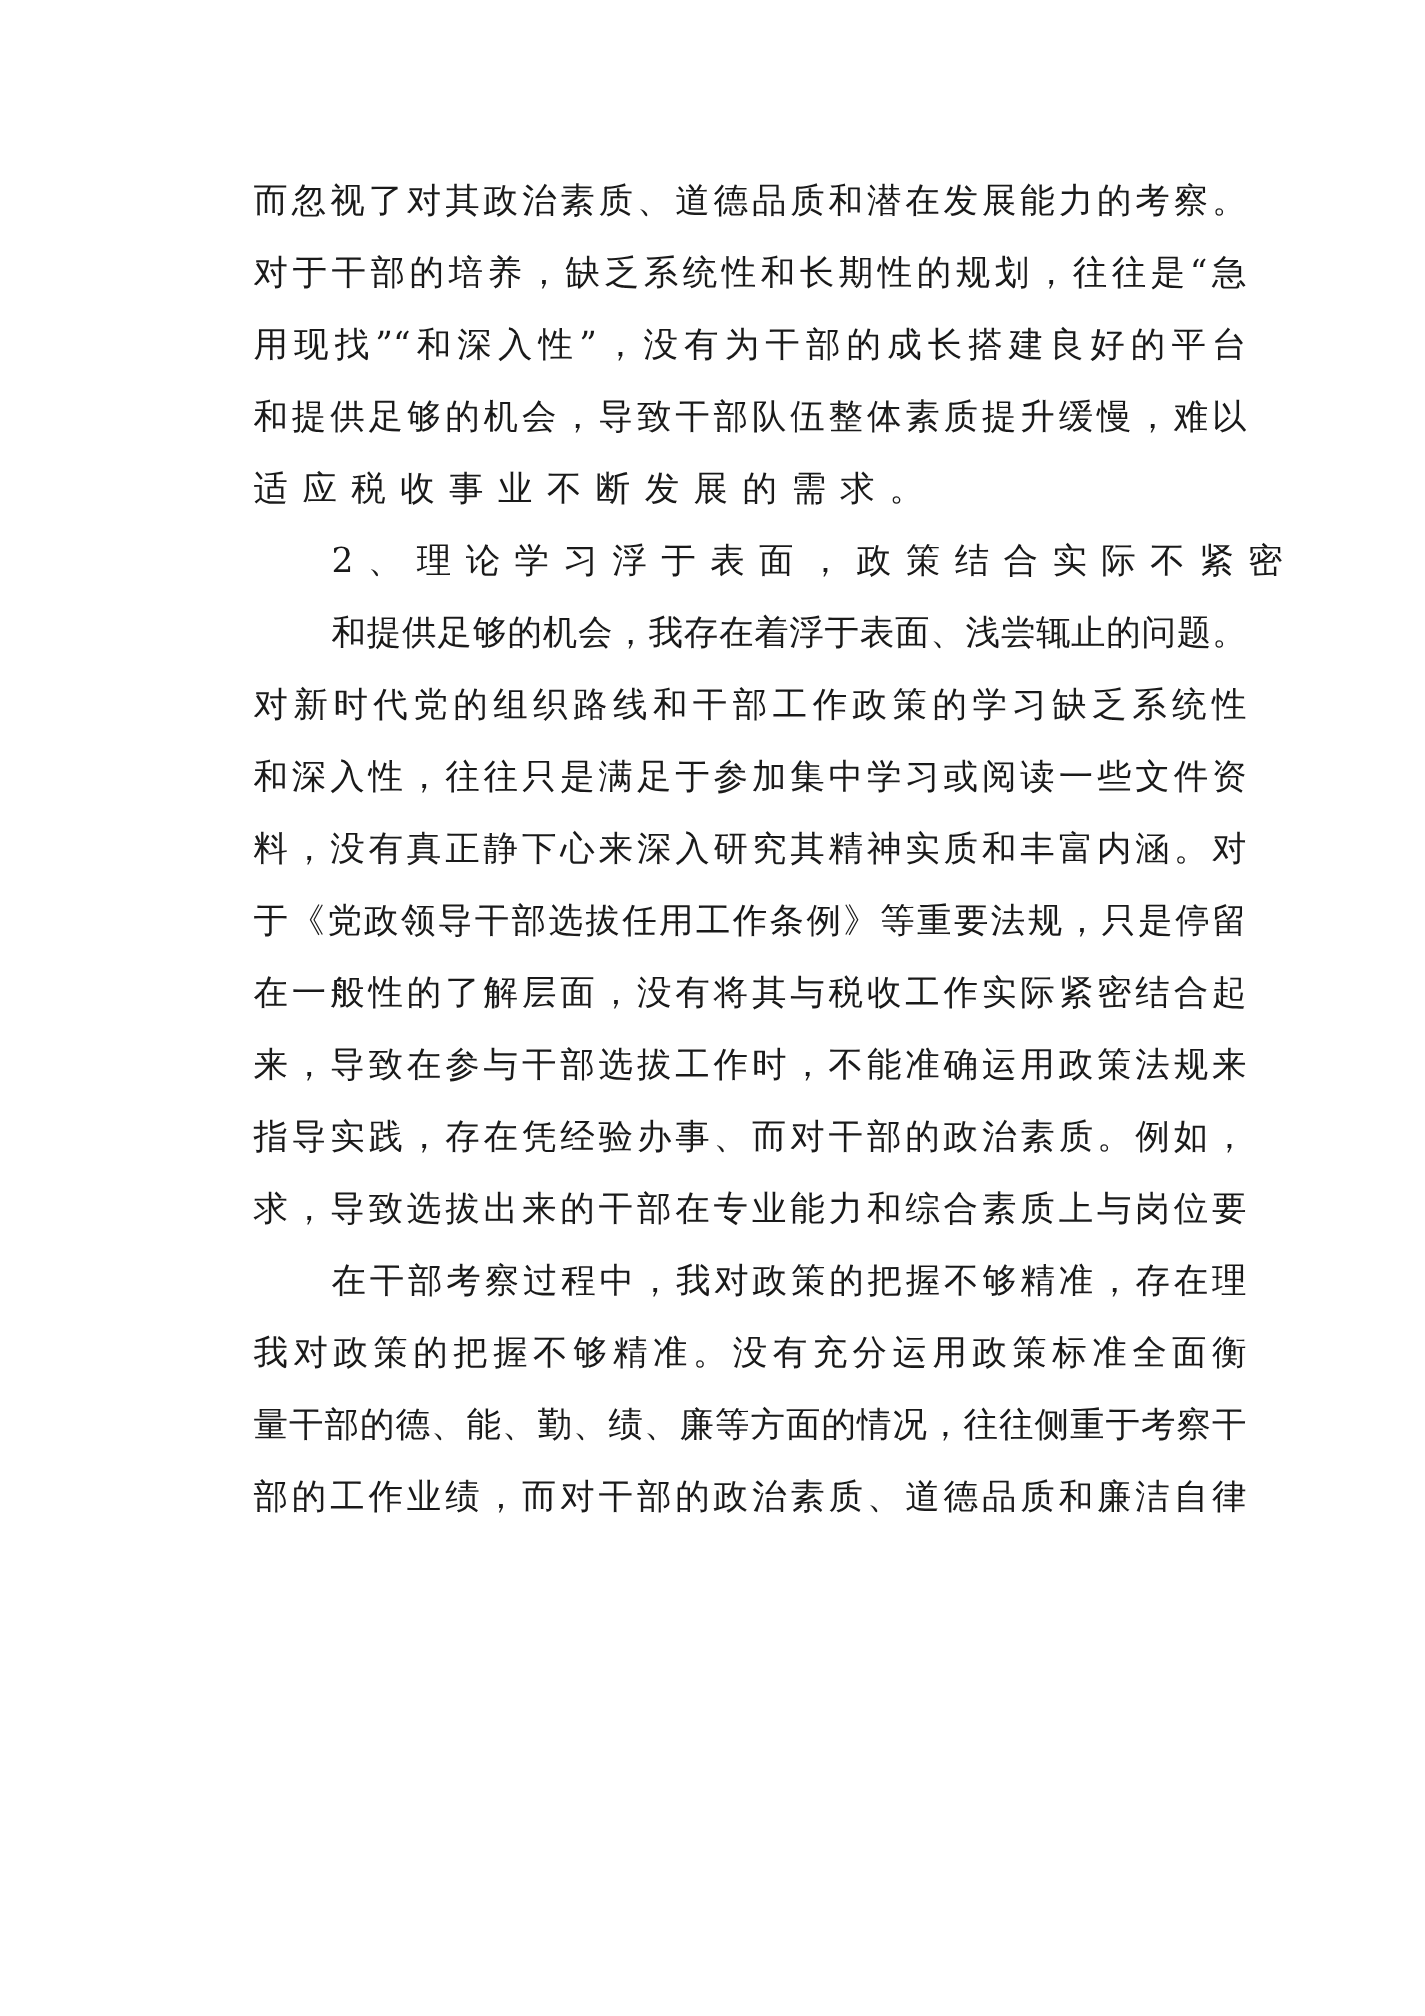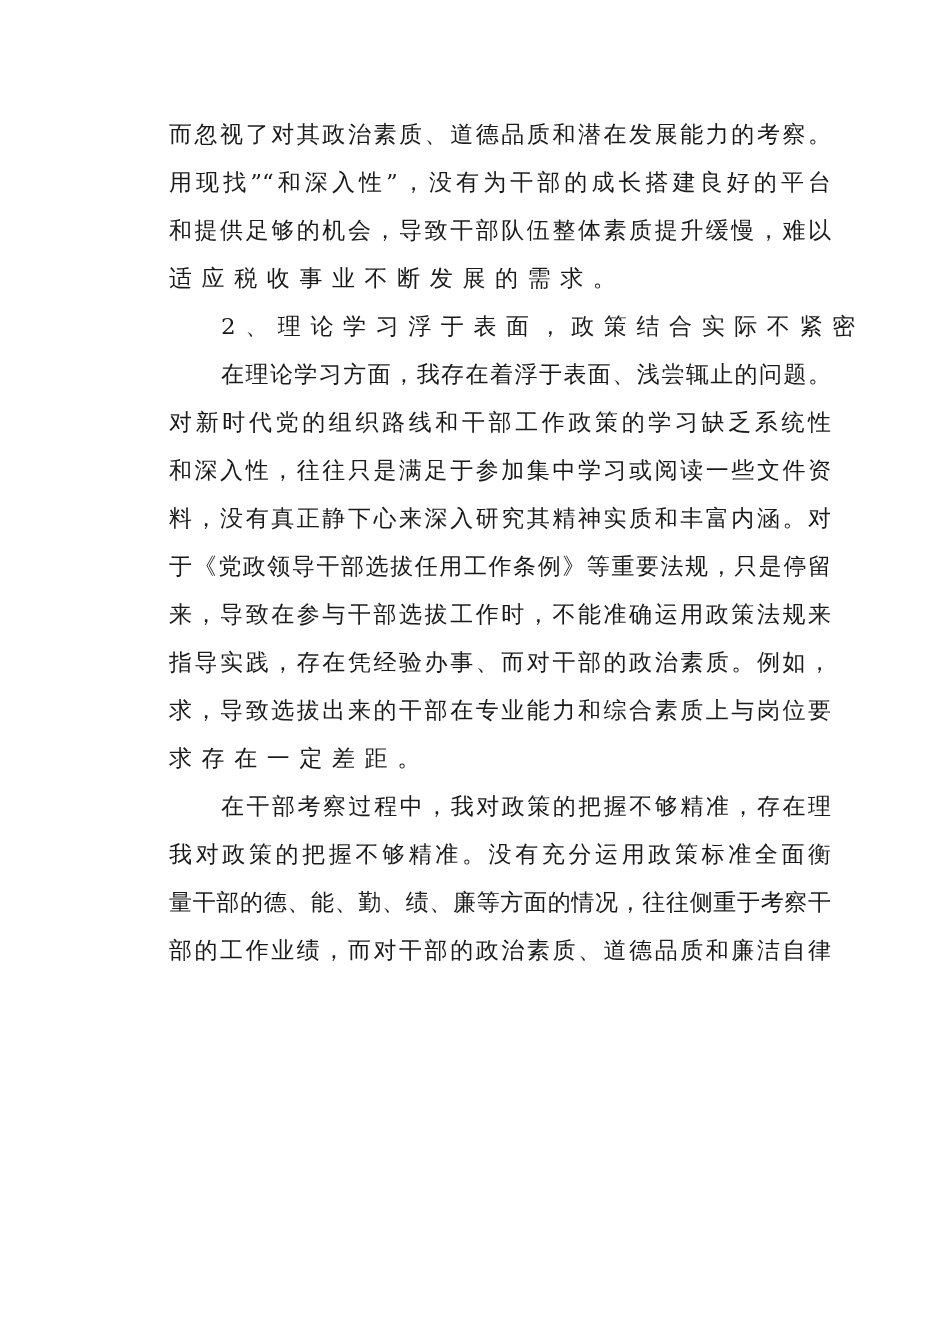--- a/index.html
+++ b/index.html
@@ -37,30 +37,31 @@
   .indent {
     padding-left: 52px;
     text-align: right;
   }
 </style>
 </head>
 <body>
 
 <div class="page">
   <div class="line justify">而忽视了对其政治素质、道德品质和潜在发展能力的考察。</div>
+  <div class="line justify">对于干部的培养，缺乏系统性和长期性的规划，往往是“急</div>
   <div class="line justify">用现找”“和深入性”，没有为干部的成长搭建良好的平台</div>
   <div class="line justify">和提供足够的机会，导致干部队伍整体素质提升缓慢，难以</div>
   <div class="line">适应税收事业不断发展的需求。</div>
   <div class="line indent">2、理论学习浮于表面，政策结合实际不紧密</div>
-  <div class="line justify indent">在理论学习方面，我存在着浮于表面、浅尝辄止的问题。</div>
+  <div class="line justify indent">和提供足够的机会，我存在着浮于表面、浅尝辄止的问题。</div>
   <div class="line justify">对新时代党的组织路线和干部工作政策的学习缺乏系统性</div>
   <div class="line justify">和深入性，往往只是满足于参加集中学习或阅读一些文件资</div>
   <div class="line justify">料，没有真正静下心来深入研究其精神实质和丰富内涵。对</div>
   <div class="line justify">于《党政领导干部选拔任用工作条例》等重要法规，只是停留</div>
+  <div class="line justify">在一般性的了解层面，没有将其与税收工作实际紧密结合起</div>
   <div class="line justify">来，导致在参与干部选拔工作时，不能准确运用政策法规来</div>
   <div class="line justify">指导实践，存在凭经验办事、而对干部的政治素质。例如，</div>
   <div class="line justify">求，导致选拔出来的干部在专业能力和综合素质上与岗位要</div>
-  <div class="line">求存在一定差距。</div>
   <div class="line justify indent">在干部考察过程中，我对政策的把握不够精准，存在理</div>
   <div class="line justify">我对政策的把握不够精准。没有充分运用政策标准全面衡</div>
   <div class="line justify">量干部的德、能、勤、绩、廉等方面的情况，往往侧重于考察干</div>
   <div class="line justify">部的工作业绩，而对干部的政治素质、道德品质和廉洁自律</div>
 </div>
 
 </body></html>

